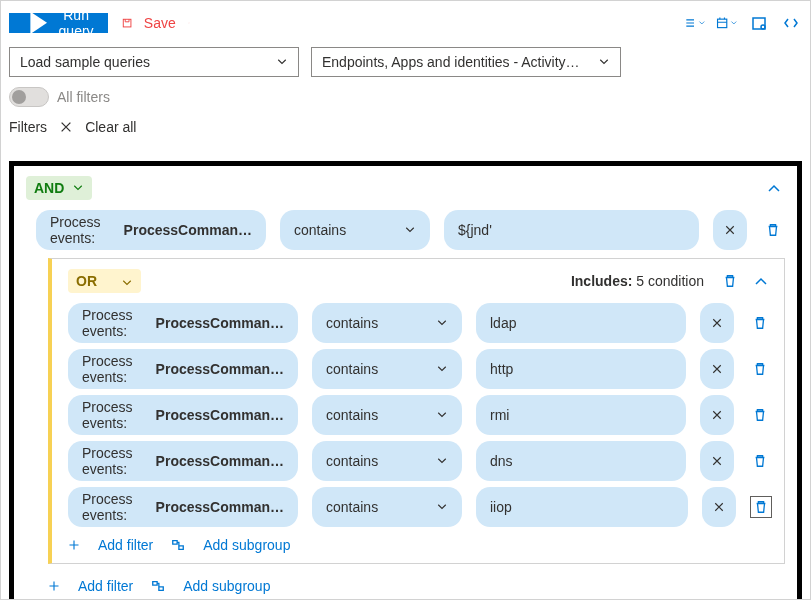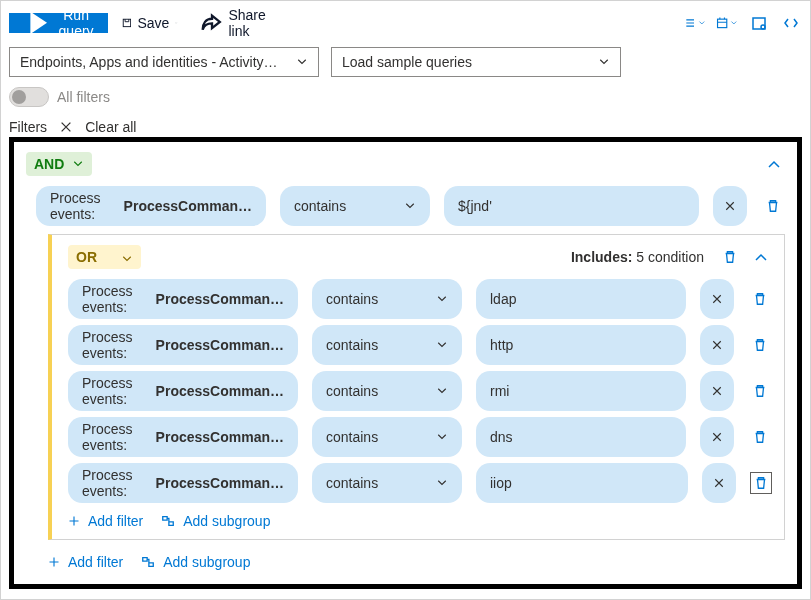--- a/index.html
+++ b/index.html
@@ -1,51 +1,51 @@
 <!DOCTYPE html>
 <html><head>
 <meta charset="utf-8">
 <style>
 * { box-sizing: border-box; margin: 0; padding: 0; }
 body { font-family: "Segoe UI", sans-serif; font-size: 14px; color: #323130; background: #fff; width: 811px; height: 600px; border: 1px solid #d2d2d2; padding: 4px 8px 8px 8px; }
 .toolbar { display: flex; align-items: center; gap: 8px; height: 36px; }
 .btn-primary { background: #0078d4; color: #fff; border: none; height: 20px; padding: 0 14px; font-size: 14px; display: flex; align-items: center; gap: 6px; cursor: pointer; }
-.tb-link { color: #0f172a; display: flex; align-items: center; gap: 6px; cursor: pointer; padding: 4px 6px; }
+.tb-link { color: #ef4444; display: flex; align-items: center; gap: 12px; cursor: pointer; padding: 4px 6px; }
 .tb-right { margin-left: auto; display: flex; gap: 10px; align-items: center; }
 .iconbtn { color: #0078d4; width: 22px; height: 22px; display: flex; align-items: center; justify-content: center; cursor: pointer; }
 .iconbtn svg { width: 16px; height: 16px; }
 .selectors { display: flex; gap: 12px; margin: 6px 0 10px; }
 .selbox { border: 1px solid #8a8886; padding: 6px 10px; display: flex; align-items: center; justify-content: space-between; width: 310px; cursor: pointer; background: #fff; }
 .selbox.sm { width: 290px; }
 .toggle-row { display: flex; align-items: center; gap: 8px; margin-bottom: 12px; }
 .toggle { width: 40px; height: 20px; border-radius: 10px; background: #e1dfdd; border: 1px solid #c8c6c4; position: relative; cursor: pointer; }
 .toggle::after { content: ""; position: absolute; left: 2px; top: 2px; width: 14px; height: 14px; border-radius: 50%; background: #a19f9d; }
 .muted { color: #8a8886; }
-.filters-header { display: flex; align-items: center; gap: 12px; margin-bottom: 2px; }
+.filters-header { display: flex; align-items: center; gap: 12px; margin-bottom: 26px; }
 .linkish { color: #323130; display: flex; align-items: center; gap: 12px; cursor: pointer; }
 .panel { border: 5px solid #000000; padding: 10px 12px 14px; }
 .grp-header { display: flex; align-items: center; margin-bottom: 10px; }
 .badge-and { background: #dff0d8; color: #107c10; border-radius: 4px; padding: 4px 8px; display: flex; align-items: center; gap: 8px; font-weight: 600; cursor: pointer; }
 .badge-or { background: #fff4ce; color: #8a6d00; border-radius: 4px; padding: 4px 8px; display: flex; align-items: flex-end; gap: 24px; font-weight: 600; cursor: pointer; }
 .spacer { flex: 1; }
 .sumtxt { white-space: pre; }
 .sumtxt b { font-weight: 600; }
 .row { display: flex; align-items: center; gap: 14px; margin-bottom: 6px; }
 .pill { background: #d0e7f8; border-radius: 14px; height: 40px; padding: 0 14px; display: flex; align-items: center; cursor: pointer; }
 .pill.pf { width: 230px; }
 .pill.po { width: 150px; display: flex; justify-content: space-between; }
 .pill.pv { flex: 1; }
 .pill.px { width: 34px; justify-content: center; padding: 0; }
 .pf .pref { color: #323130; }
 .pf .suf { font-weight: 700; }
 .trash { color: #0078d4; cursor: pointer; display: flex; align-items: center; justify-content: center; width: 24px; }
 .trash.boxed { border: 1px solid #605e5c; height: 22px; width: 22px; }
 .subgroup { border: 1px solid #d2d2d2; border-left: 4px solid #f7d154; padding: 10px 12px 10px 16px; margin-left: 22px; margin-top: 8px; }
 .addrow { display: flex; gap: 18px; margin-top: 10px; }
-.addlink { color: #0078d4; display: flex; align-items: center; gap: 8px; cursor: pointer; }
+.addlink { color: #0078d4; display: flex; align-items: center; gap: 18px; cursor: pointer; }
 .outer-add { margin-top: 14px; margin-left: 22px; }
 .chev { width: 12px; height: 12px; }
 svg { stroke: currentColor; fill: none; stroke-width: 1.5; }
 </style>
 </head>
 <body>
 
 <div class="toolbar">
   <button class="btn-primary">
     <svg viewBox="0 0 16 16">
@@ -56,26 +56,20 @@
   <div class="tb-link">
     <svg viewBox="0 0 16 16">
         <rect x="2" y="2" width="12" height="12"></rect>
         <path d="M5 2v4h6V2"></path>
       </svg>
     <span>Save</span>
     <svg class="chev" viewBox="0 0 16 16">
         <path d="M3 5l5 5 5-5"></path>
       </svg>
   </div>
-  <div class="tb-link">
-    <svg viewBox="0 0 16 16">
-        <path d="M9 3l5 4-5 4V8c-3 0-5 1-6 4 0-4 2-7 6-7V3z"></path>
-      </svg>
-    <span>Share link</span>
-  </div>
   <div class="tb-right">
     <div class="iconbtn">
         <svg viewBox="0 0 16 16">
           <path d="M3 4h10M3 8h10M3 12h10"></path>
         </svg>
         <svg class="chev" viewBox="0 0 16 16" style="width:10px;margin-left:2px">
           <path d="M3 5l5 5 5-5"></path>
         </svg>
       </div>
     <div class="iconbtn">
@@ -95,28 +89,28 @@
       </div>
     <div class="iconbtn">
         <svg viewBox="0 0 16 16">
           <path d="M5 4L2 8l3 4M11 4l3 4-3 4"></path>
         </svg>
       </div>
   </div>
 </div>
 
 <div class="selectors">
+  <div class="selbox sm">
+    <span>Load sample queries</span>
+    <svg class="chev" viewBox="0 0 16 16">
+        <path d="M3 5l5 5 5-5"></path>
+      </svg>
+  </div>
   <div class="selbox">
     <span>Endpoints, Apps and identities - Activity…</span>
-    <svg class="chev" viewBox="0 0 16 16">
-        <path d="M3 5l5 5 5-5"></path>
-      </svg>
-  </div>
-  <div class="selbox sm">
-    <span>Load sample queries</span>
     <svg class="chev" viewBox="0 0 16 16">
         <path d="M3 5l5 5 5-5"></path>
       </svg>
   </div>
 </div>
 
 <div class="toggle-row">
   <div class="toggle"></div>
   <span class="muted">All filters</span>
 </div>

